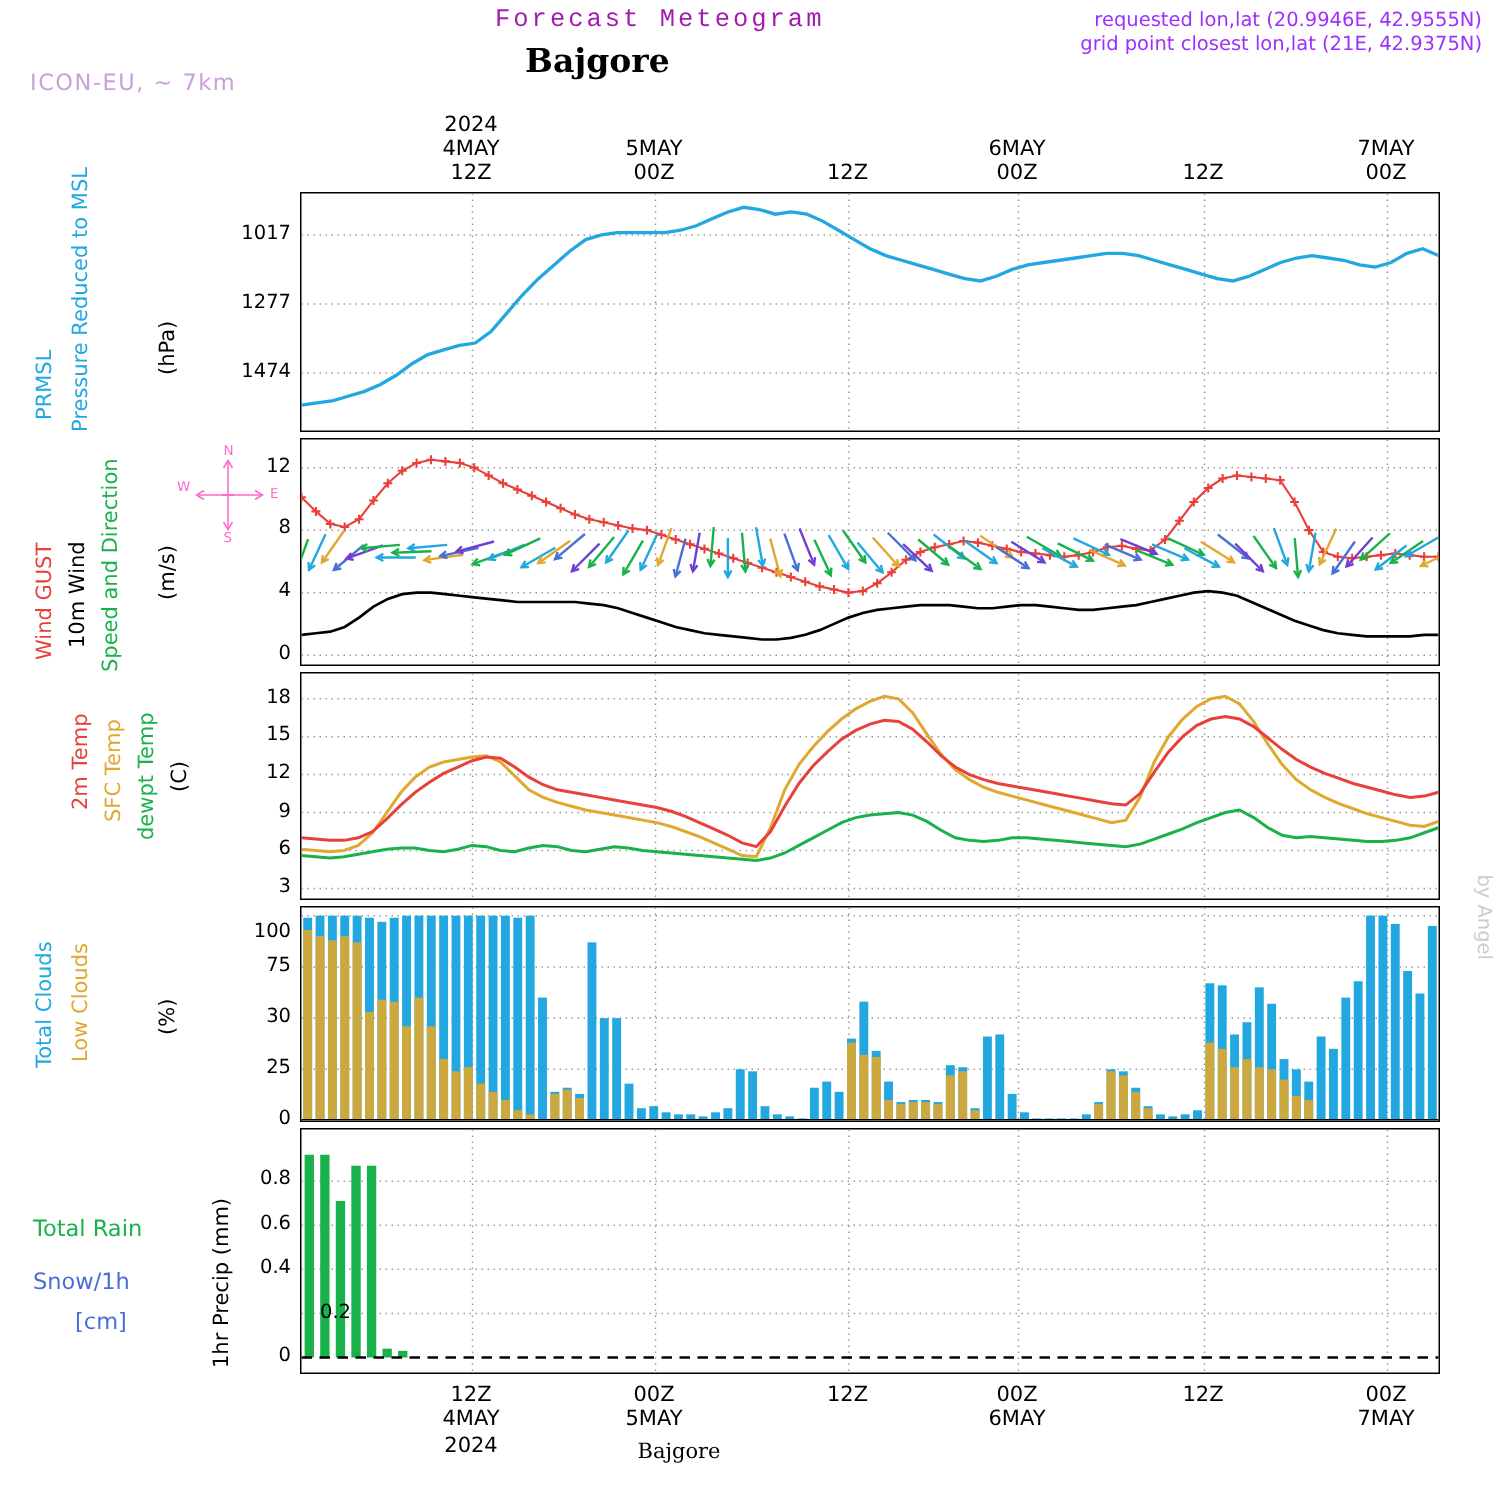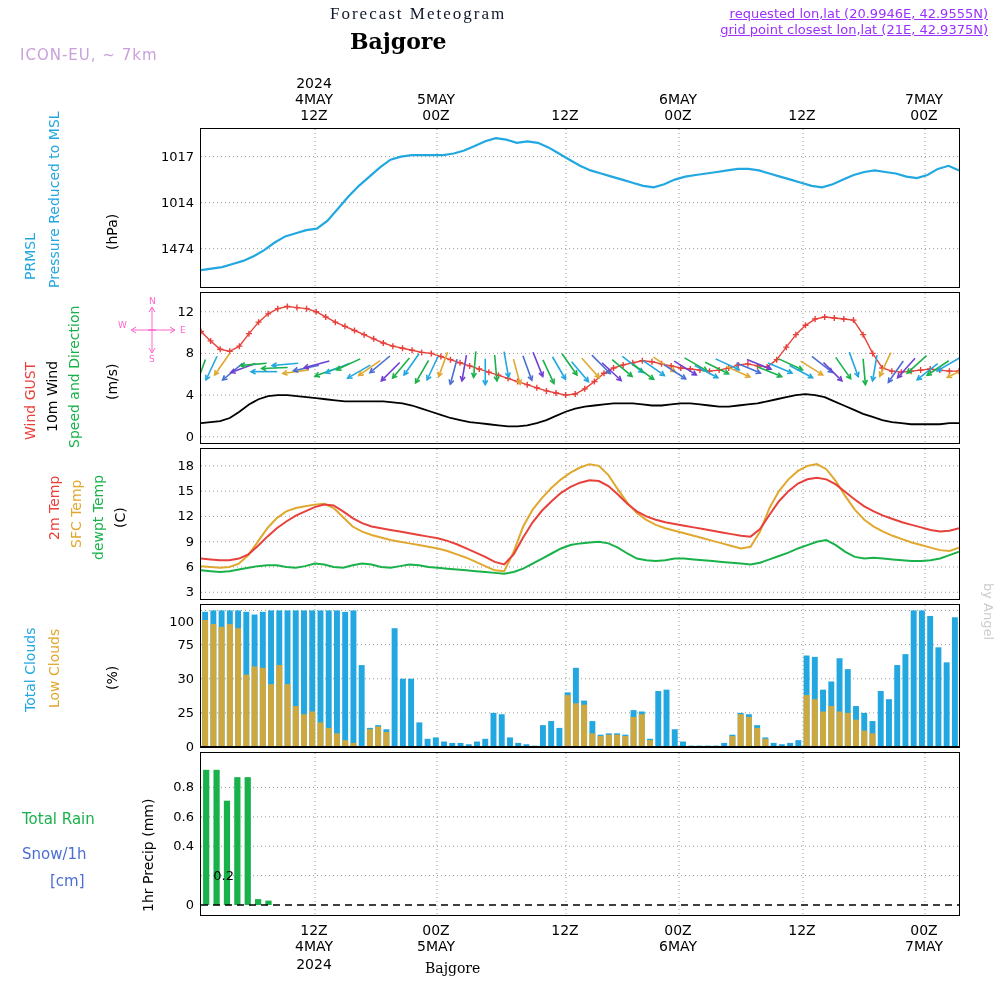--- a/index.html
+++ b/index.html
@@ -1,24 +1,24 @@
 <!DOCTYPE html>
 <html><head>
 <meta charset="utf-8">
 <style>
   html,body{margin:0;padding:0;background:#ffffff;}
   body{width:1000px;height:1000px;position:relative;font-family:"DejaVu Sans",sans-serif;overflow:hidden;}
   .abs{position:absolute;}
   .nosel{user-select:none;}
 
   
-  #hdr-forecast{left:330px;top:4px;font-size:17px;letter-spacing:2px;color:#0f172a;font-family:Liberation Serif, serif;}
+  #hdr-forecast{left:330px;top:4px;font-size:17px;letter-spacing:2px;color:#a21caf;font-family:Liberation Mono, monospace;}
   #hdr-title{left:350px;top:28px;font-size:22px;font-weight:bold;color:#000;font-family:"DejaVu Serif",serif;}
   #hdr-model{left:20px;top:46px;font-size:15px;letter-spacing:1px;color:#c9a0dc;}
-  #hdr-right{right:12px;top:6px;text-align:right;color:#9b30ff;font-size:13px;line-height:16px;text-decoration:underline;}
+  #hdr-right{right:12px;top:6px;text-align:right;color:#9b30ff;font-size:13px;line-height:16px;}
   #hdr-right div{white-space:nowrap;}
 
   
   #topaxis{left:200px;top:76px;width:760px;height:50px;}
   .tt{position:absolute;font-size:14px;color:#000;text-align:center;transform:translateX(-50%);line-height:15px;}
 
   
   .panel{position:absolute;border:1px solid #000;background:#fff;box-sizing:border-box;}
   .ylab{position:absolute;font-size:13px;color:#000;text-align:right;transform:translateY(-50%);}
   .vlabel{position:absolute;transform-origin:left top;font-size:14px;white-space:nowrap;}
@@ -586,21 +586,21 @@
   <div class="bt" style="left:602px;top:2px;">12Z</div>
   <div class="bt" style="left:602px;top:18px;"></div>
 
   <div class="bt" style="left:724px;top:2px;">00Z</div>
   <div class="bt" style="left:724px;top:18px;">7MAY</div>
 </div>
 <div class="abs nosel" id="botname">Bajgore</div>
 
 <div class="abs" id="ylabels" style="left:0;top:0;width:200px;height:1000px;pointer-events:none;">
     <div class="ylab" style="left: 0px; width: 194px; top: 247.65px; color: rgb(0, 0, 0);">1474</div>
-    <div class="ylab" style="left: 0px; width: 194px; top: 201.631px; color: rgb(0, 0, 0);">1014</div>
+    <div class="ylab" style="left: 0px; width: 194px; top: 201.631px; color: rgb(0, 0, 0);">1277</div>
     <div class="ylab" style="left: 0px; width: 194px; top: 155.612px; color: rgb(0, 0, 0);">1017</div>
     <div class="ylab" style="left: 0px; width: 194px; top: 435.75px; color: rgb(0, 0, 0);">0</div>
     <div class="ylab" style="left: 0px; width: 194px; top: 394.083px; color: rgb(0, 0, 0);">4</div>
     <div class="ylab" style="left: 0px; width: 194px; top: 352.417px; color: rgb(0, 0, 0);">8</div>
     <div class="ylab" style="left: 0px; width: 194px; top: 310.75px; color: rgb(0, 0, 0);">12</div>
     <div class="ylab" style="left: 0px; width: 194px; top: 591.258px; color: rgb(0, 0, 0);">3</div>
     <div class="ylab" style="left: 0px; width: 194px; top: 565.978px; color: rgb(0, 0, 0);">6</div>
     <div class="ylab" style="left: 0px; width: 194px; top: 540.697px; color: rgb(0, 0, 0);">9</div>
     <div class="ylab" style="left: 0px; width: 194px; top: 515.416px; color: rgb(0, 0, 0);">12</div>
     <div class="ylab" style="left: 0px; width: 194px; top: 490.135px; color: rgb(0, 0, 0);">15</div>

